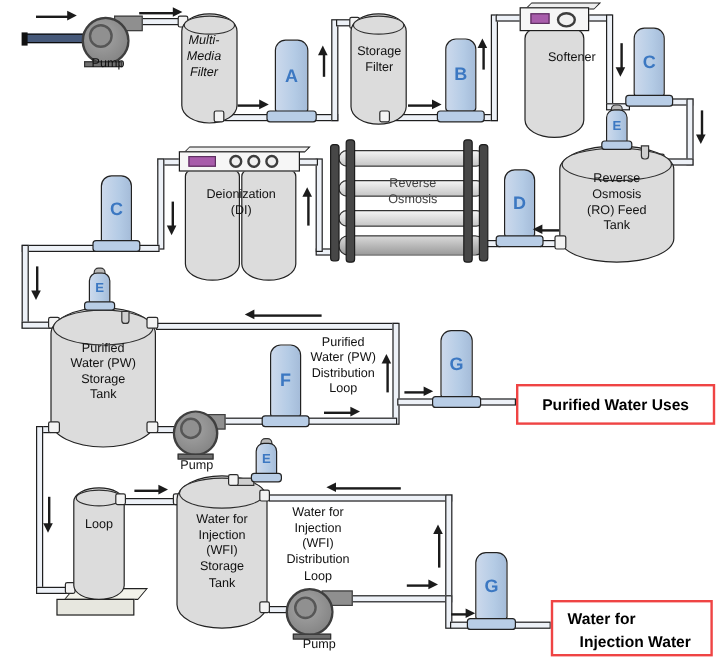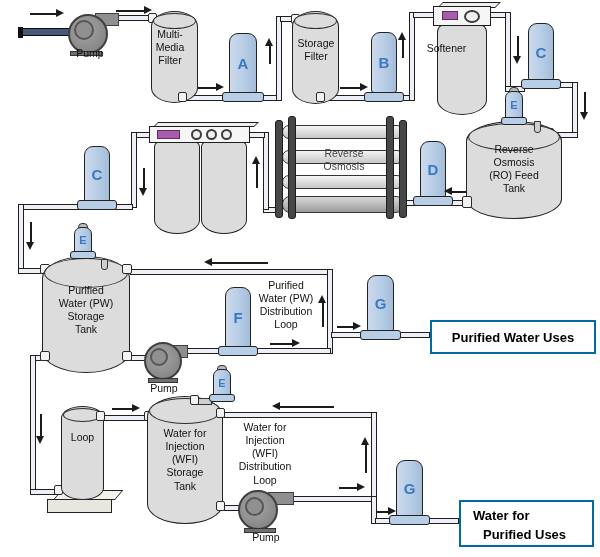--- a/index.html
+++ b/index.html
@@ -58,21 +58,21 @@
        border-left:8px solid #1b1b1b;border-top:4.5px solid transparent;border-bottom:4.5px solid transparent;}
   .ar.l::before{content:"";position:absolute;left:7px;right:0;top:3.5px;height:2px;background:#1b1b1b;}
   .ar.l::after{content:"";position:absolute;left:0;top:0;width:0;height:0;
        border-right:8px solid #1b1b1b;border-top:4.5px solid transparent;border-bottom:4.5px solid transparent;}
   .ar.u::before{content:"";position:absolute;top:7px;bottom:0;left:3.5px;width:2px;background:#1b1b1b;}
   .ar.u::after{content:"";position:absolute;top:0;left:0;width:0;height:0;
        border-bottom:8px solid #1b1b1b;border-left:4.5px solid transparent;border-right:4.5px solid transparent;}
   .ar.d::before{content:"";position:absolute;top:0;bottom:7px;left:3.5px;width:2px;background:#1b1b1b;}
   .ar.d::after{content:"";position:absolute;bottom:0;left:0;width:0;height:0;
        border-top:8px solid #1b1b1b;border-left:4.5px solid transparent;border-right:4.5px solid transparent;}
-  .usebox{position:absolute;background:#fff;border:2px solid #0369a1;box-sizing:border-box;z-index:4;
+  .usebox{position:absolute;background:#fff;border:2px solid #ef4444;box-sizing:border-box;z-index:4;
        font-weight:bold;font-size:13px;color:#000;}
   .usebox.center{display:flex;align-items:center;justify-content:center;}
   .pedestal-front{position:absolute;background:#e7e7df;border:1.4px solid #222;box-sizing:border-box;z-index:2;}
   .pedestal-top{position:absolute;background:#f2f2ea;border:1.4px solid #222;box-sizing:border-box;
        transform:skewX(-40deg);transform-origin:bottom left;z-index:2;}
   .endcap{position:absolute;background:#111;z-index:2;}
 </style>
 </head>
 <body>
 
@@ -89,21 +89,21 @@
     <div class="feet" style="left:6px;top:41px;width:32px;height:5px;"></div>
   </div>
   <div class="lbl" style="left:64px;top:47px;width:52px;">Pump</div>
 
   <div class="pipe-h" style="left:114px;top:15px;width:38px;"></div>
   <div class="ar r" style="left:116px;top:6px;width:36px;"></div>
   <div class="fit" style="left:148px;top:13px;width:9px;height:10px;"></div>
 
   <div class="cyl" style="left:151px;top:11px;width:47px;height:92px;border-radius:50%/15px;"></div>
   <div class="rim" style="left:153px;top:13px;width:43px;height:16px;"></div>
-  <div class="lbl" style="left:152px;top:28px;width:36px;">Multi-
+  <div class="lbl" style="left:152px;top:28px;width:36px;font-style:italic;">Multi-
 Media
 Filter</div>
   <div class="fit" style="left:178px;top:92px;width:9px;height:10px;"></div>
 
   <div class="pipe-h" style="left:186px;top:95px;width:38px;"></div>
   <div class="ar r" style="left:198px;top:83px;width:26px;"></div>
 
   <div class="cart" style="left:229px;top:33px;width:28px;height:61px;">
     <span>A</span>
     </div>
@@ -132,21 +132,21 @@
   <div class="pipe-h" style="left:401px;top:95px;width:14px;"></div>
   <div class="pipe-v" style="left:409px;top:12px;height:89px;"></div>
   <div class="pipe-h" style="left:413px;top:12px;width:24px;"></div>
   <div class="ar u" style="left:398px;top:32px;height:26px;"></div>
 
   <div class="cyl" style="left:437px;top:24px;width:50px;height:91px;border-radius:8px 8px 50% 50%/8px 8px 15px 15px;"></div>
   <div class="head3d" style="left:437px;top:2px;width:58px;height:6px;"></div>
   <div class="head" style="left:433px;top:6px;width:58px;height:20px;"></div>
   <div class="paccent" style="left:442px;top:11px;width:16px;height:9px;"></div>
   <div class="ring" style="left:464px;top:10px;width:16px;height:13px;"></div>
-  <div class="lbl" style="left:421px;top:42px;width:51px;">Softener</div>
+  <div class="lbl" style="left:451px;top:42px;width:51px;">Softener</div>
 
   <div class="pipe-h" style="left:490px;top:12px;width:20px;"></div>
   <div class="pipe-v" style="left:505px;top:12px;height:76px;"></div>
   <div class="pipe-h" style="left:505px;top:86px;width:20px;"></div>
   <div class="ar d" style="left:513px;top:36px;height:28px;"></div>
 
   <div class="cart" style="left:528px;top:23px;width:26px;height:58px;">
     <span>C</span>
     </div>
   <div class="cartbase" style="left:521px;top:79px;width:40px;height:10px;"></div>
@@ -197,20 +197,22 @@
   <div class="ar u" style="left:252px;top:156px;height:32px;"></div>
 
   <div class="cyl" style="left:154px;top:141px;width:46px;height:93px;border-radius:6px 6px 50% 50%/6px 6px 14px 14px;"></div>
   <div class="cyl" style="left:201px;top:141px;width:46px;height:93px;border-radius:6px 6px 50% 50%/6px 6px 14px 14px;"></div>
   <div class="head3d" style="left:153px;top:122px;width:101px;height:5px;"></div>
   <div class="head" style="left:149px;top:126px;width:101px;height:17px;"></div>
   <div class="paccent" style="left:157px;top:130px;width:23px;height:9px;"></div>
   <div class="ring" style="left:191px;top:129px;width:11px;height:11px;"></div>
   <div class="ring" style="left:206px;top:129px;width:11px;height:11px;"></div>
   <div class="ring" style="left:221px;top:129px;width:11px;height:11px;"></div>
+  <div class="lbl" style="left:156px;top:156px;width:90px;">Deionization
+(DI)</div>
 
   <div class="pipe-h" style="left:131px;top:132px;width:21px;"></div>
   <div class="pipe-v" style="left:131px;top:132px;height:76px;"></div>
   <div class="pipe-h" style="left:114px;top:204px;width:19px;"></div>
   <div class="ar d" style="left:139px;top:168px;height:28px;"></div>
 
   <div class="cart" style="left:84px;top:146px;width:26px;height:57px;">
     <span>C</span>
     </div>
   <div class="cartbase" style="left:77px;top:200px;width:40px;height:10px;"></div>
@@ -334,16 +336,16 @@
   <div class="pipe-h" style="left:375px;top:518px;width:17px;"></div>
   <div class="ar r" style="left:376px;top:507px;width:20px;"></div>
   <div class="cart" style="left:396px;top:460px;width:27px;height:57px;">
     <span>G</span>
     </div>
   <div class="cartbase" style="left:389px;top:515px;width:41px;height:10px;"></div>
   <div class="pipe-h" style="left:427px;top:518px;width:32px;"></div>
 
   <div class="usebox" style="left:459px;top:500px;width:135px;height:47px;padding:5px 0 0 12px;line-height:1.45;">
     <span style="display:block;">Water for</span>
-    <span style="display:block;margin-left:10px;">Purified Uses</span>
+    <span style="display:block;margin-left:10px;">Injection Water</span>
   </div>
 
 </div>
 
 </body></html>

